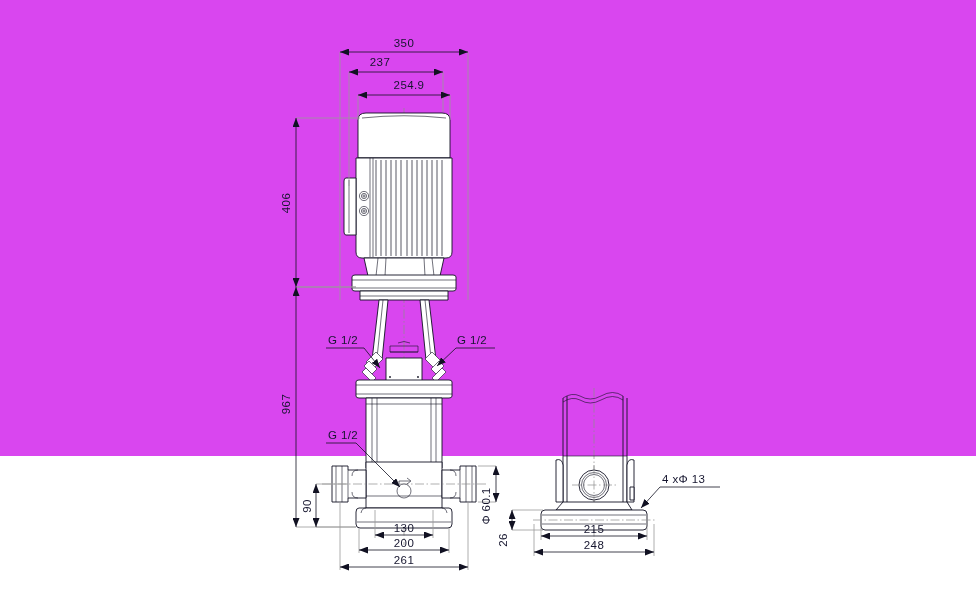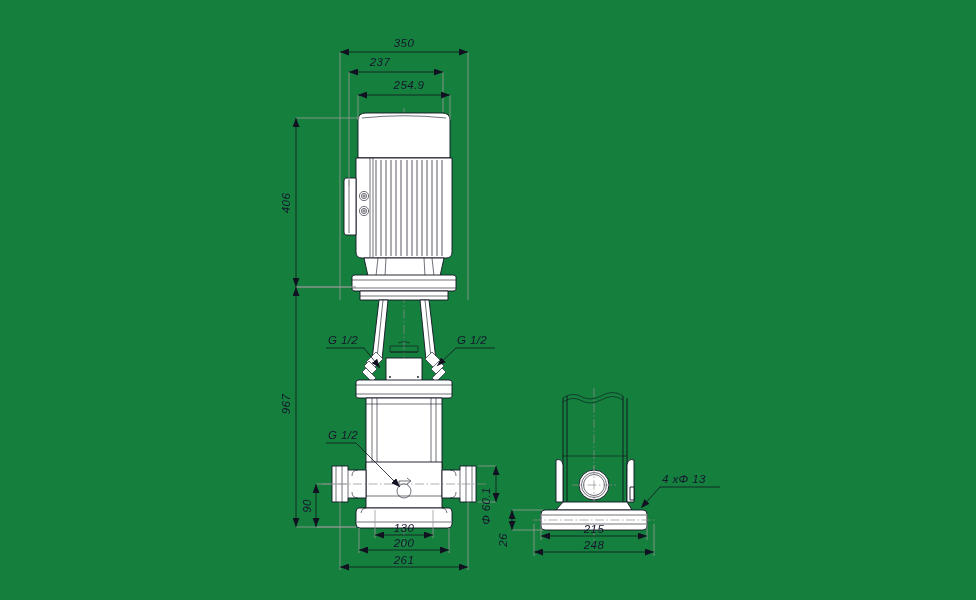--- a/index.html
+++ b/index.html
@@ -2,21 +2,21 @@
 <html><head>
 <meta charset="utf-8">
 <title>Pump Dimensional Drawing</title>
 <style>
   html,body{margin:0;padding:0;background:#ffffff;}
   body{
     width:976px;height:600px;overflow:hidden;
     font-family:"Liberation Sans","DejaVu Sans",sans-serif;
     background:#ffffff;
   }
-  #sheet{position:relative;width:976px;height:600px;background:#15803d;font-style:italic;}
+  #sheet{position:relative;width:976px;height:456px;background:#d946ef;}
   svg#drawing{position:absolute;left:0;top:0;width:976px;height:600px;display:block;}
   .dimtext{
     font-family:"Liberation Sans","DejaVu Sans",sans-serif;
     font-size:11.5px;
     fill:#15152e;
     letter-spacing:0.4px;
   }
   .labeltext{
     font-family:"Liberation Sans","DejaVu Sans",sans-serif;
     font-size:11.5px;

